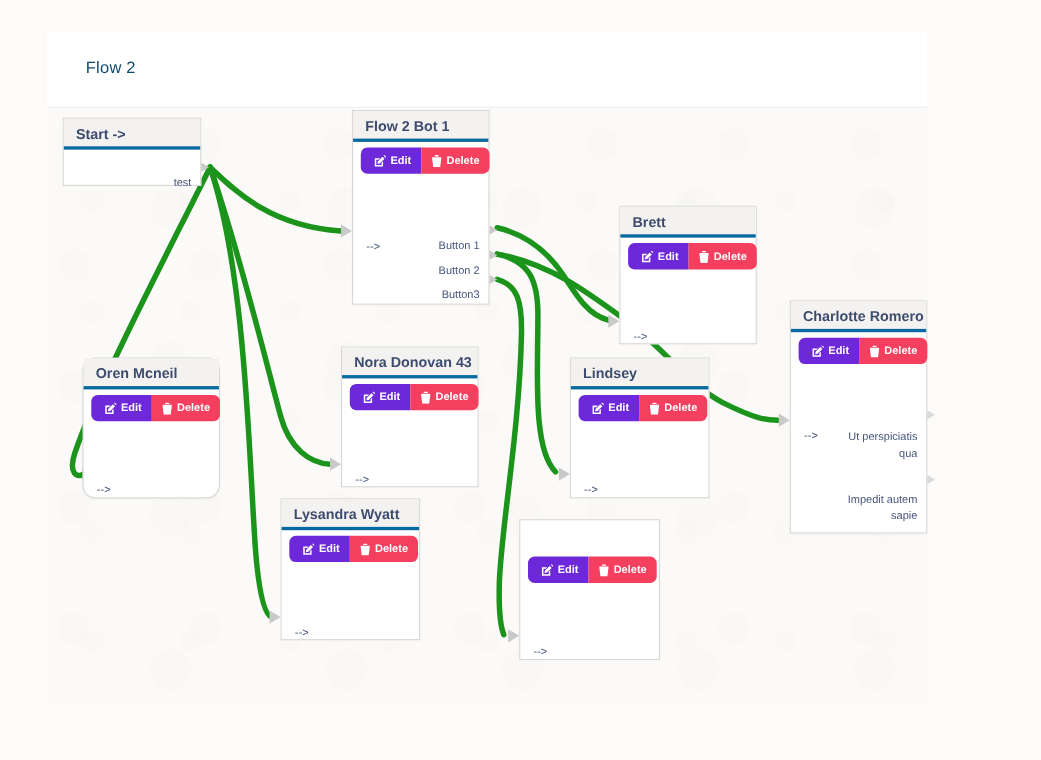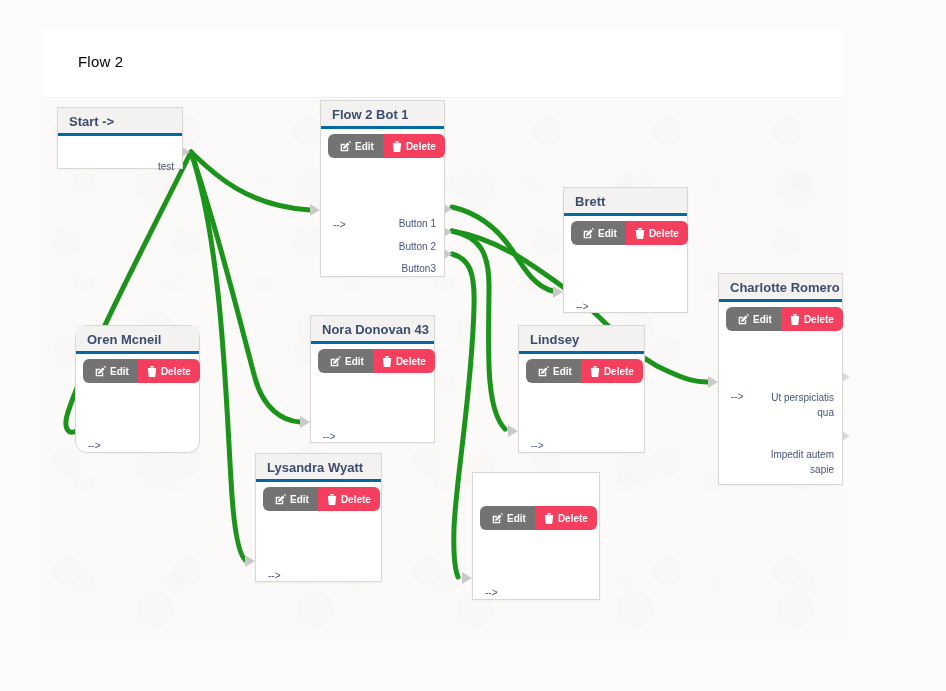--- a/index.html
+++ b/index.html
@@ -4,21 +4,21 @@
 <style>
   * { margin:0; padding:0; box-sizing:border-box; }
   html,body { width:946px; height:691px; }
   body { font-family:"Liberation Sans", sans-serif; background:#fcfbfa; position:relative; overflow:hidden; }
 
   .title-bar {
     position:absolute; left:43px; top:29px; width:800px; height:69px;
     background:#ffffff; border-bottom:1px solid #f0efed;
   }
   .title-bar .flow-title {
-    position:absolute; left:35px; top:24px; font-size:15px; color:#000000; letter-spacing:.2px;
+    position:absolute; left:35px; top:24px; font-size:15px; color:#0c4a6e; letter-spacing:.2px;
   }
   .canvas {
     position:absolute; left:43px; top:98px; width:800px; height:542px;
     background-color:#fbfaf8;
     background-image:
       radial-gradient(circle at 20% 30%, rgba(120,110,100,0.016) 0 14px, transparent 15px),
       radial-gradient(circle at 70% 65%, rgba(120,110,100,0.016) 0 18px, transparent 19px),
       radial-gradient(circle at 45% 85%, rgba(120,110,100,0.013) 0 10px, transparent 11px);
     background-size:120px 110px, 160px 140px, 90px 100px;
   }
@@ -32,21 +32,21 @@
   .node-header {
     height:28px; background:#f3f2f1; border-bottom:3px solid #0369a1;
     color:#3d4c6e; font-size:13px; font-weight:700;
     line-height:28px; padding:0 11px; white-space:nowrap; overflow:hidden;
   }
   .btn-row { position:absolute; left:7px; top:33px; display:flex; height:24px; }
   .btn {
     border:none; color:#ffffff; font-family:inherit; font-size:10px; font-weight:700;
     display:flex; align-items:center; gap:4px; padding:0 9px; cursor:pointer; height:24px;
   }
-  .btn-edit   { background:#737373; border-radius:6px 0 0 6px;padding-left:12px; }
+  .btn-edit   { background:#6d28d9; border-radius:6px 0 0 6px;padding-left:12px; }
   .btn-delete { background:#f43f5e; border-radius:0 6px 6px 0; }
   .btn svg { display:block; }
 
   .port {
     position:absolute; color:#45547c; font-size:10px; line-height:15px; white-space:nowrap;margin-top:14px;
   }
   .port.in  { left:12px; }
   .port.out { right:8px; text-align:right; }
   .port.wrap { white-space:normal; width:72px; }
 </style>

